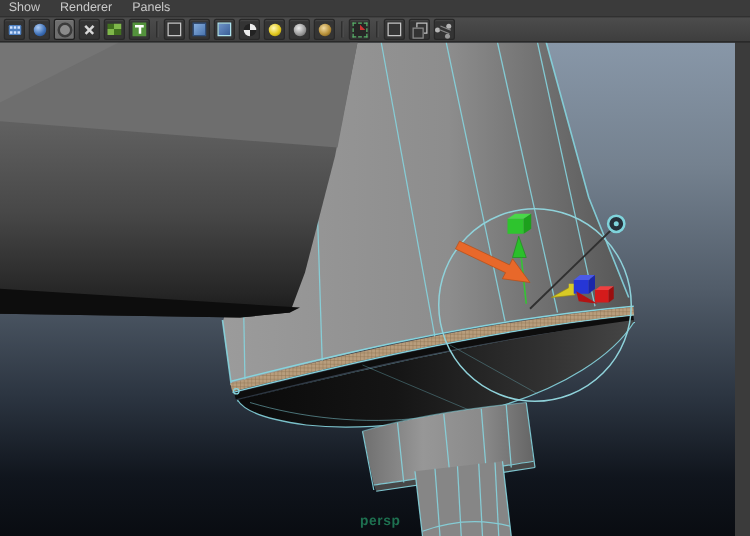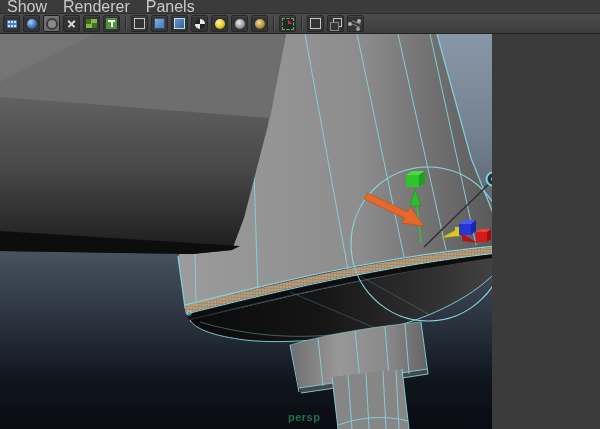--- a/index.html
+++ b/index.html
@@ -3,21 +3,21 @@
 <meta charset="utf-8">
 <style>
   html,body{margin:0;padding:0;}
   body{width:600px;height:429px;overflow:hidden;position:relative;
        font-family:"Liberation Sans", sans-serif;background:#3b3b3b;}
 
   
   .menubar{position:absolute;top:0;left:0;width:600px;height:13px;
            background:#3b3b3b;border-bottom:1px solid #2e2e2e;
            display:flex;align-items:center;}
-  .menu-item{font-size:16px;color:#c9c9c9;padding:0 9px 0 7px;cursor:default;line-height:13px;}
+  .menu-item{font-size:10px;color:#c9c9c9;padding:0 9px 0 7px;cursor:default;line-height:13px;}
 
   
   .toolbar{position:absolute;top:14px;left:0;width:600px;height:20px;
            background:linear-gradient(#4c4c4c,#3e3e3e);
            border-bottom:1px solid #232323;
            display:flex;align-items:center;padding-left:3px;box-sizing:border-box;}
   .icon{width:15px;height:15px;background:#343434;border:1px solid #282828;border-radius:2px;
         margin-right:3px;display:flex;align-items:center;justify-content:center;
         position:relative;box-shadow:inset 0 1px 0 rgba(255,255,255,.08);flex:none;}
   .icon.pressed{background:#6e6e6e;border-color:#1f1f1f;}
@@ -48,21 +48,21 @@
                 border:3px solid transparent;border-top-color:#cc3333;transform:rotate(45deg);}
   .g-over{width:7px;height:7px;border:1px solid #c0c0c0;position:relative;margin:-3px -3px 0 0;background:#343434;}
   .g-over::after{content:"";position:absolute;left:-4px;top:3px;width:7px;height:7px;border:1px solid #8a8a8a;background:#343434;}
   .g-nodes{width:12px;height:12px;position:relative;}
   .g-nodes::before{content:"";position:absolute;right:1px;top:1px;width:4px;height:4px;border-radius:50%;background:#b5b5b5;
                    box-shadow:-9px 3px 0 #b5b5b5,-1px 8px 0 #9a9a9a;}
   .g-nodes::after{content:"";position:absolute;left:2px;top:4px;width:9px;height:1px;background:#888;
                   transform:rotate(22deg);box-shadow:0 3px 0 #888;}
 
   
-  .viewport{position:absolute;top:34px;left:0;width:492px;height:395px;overflow:hidden;}
+  .viewport{position:absolute;top:34px;left:0;width:588px;height:395px;overflow:hidden;}
   .viewport svg{display:block;}
   .cam-label{position:absolute;left:288px;top:377px;font-size:11px;font-weight:bold;
              letter-spacing:.5px;color:#1e7050;}
 </style>
 </head>
 <body>
 
 <div class="menubar">
   <span class="menu-item">Show</span>
   <span class="menu-item">Renderer</span>

